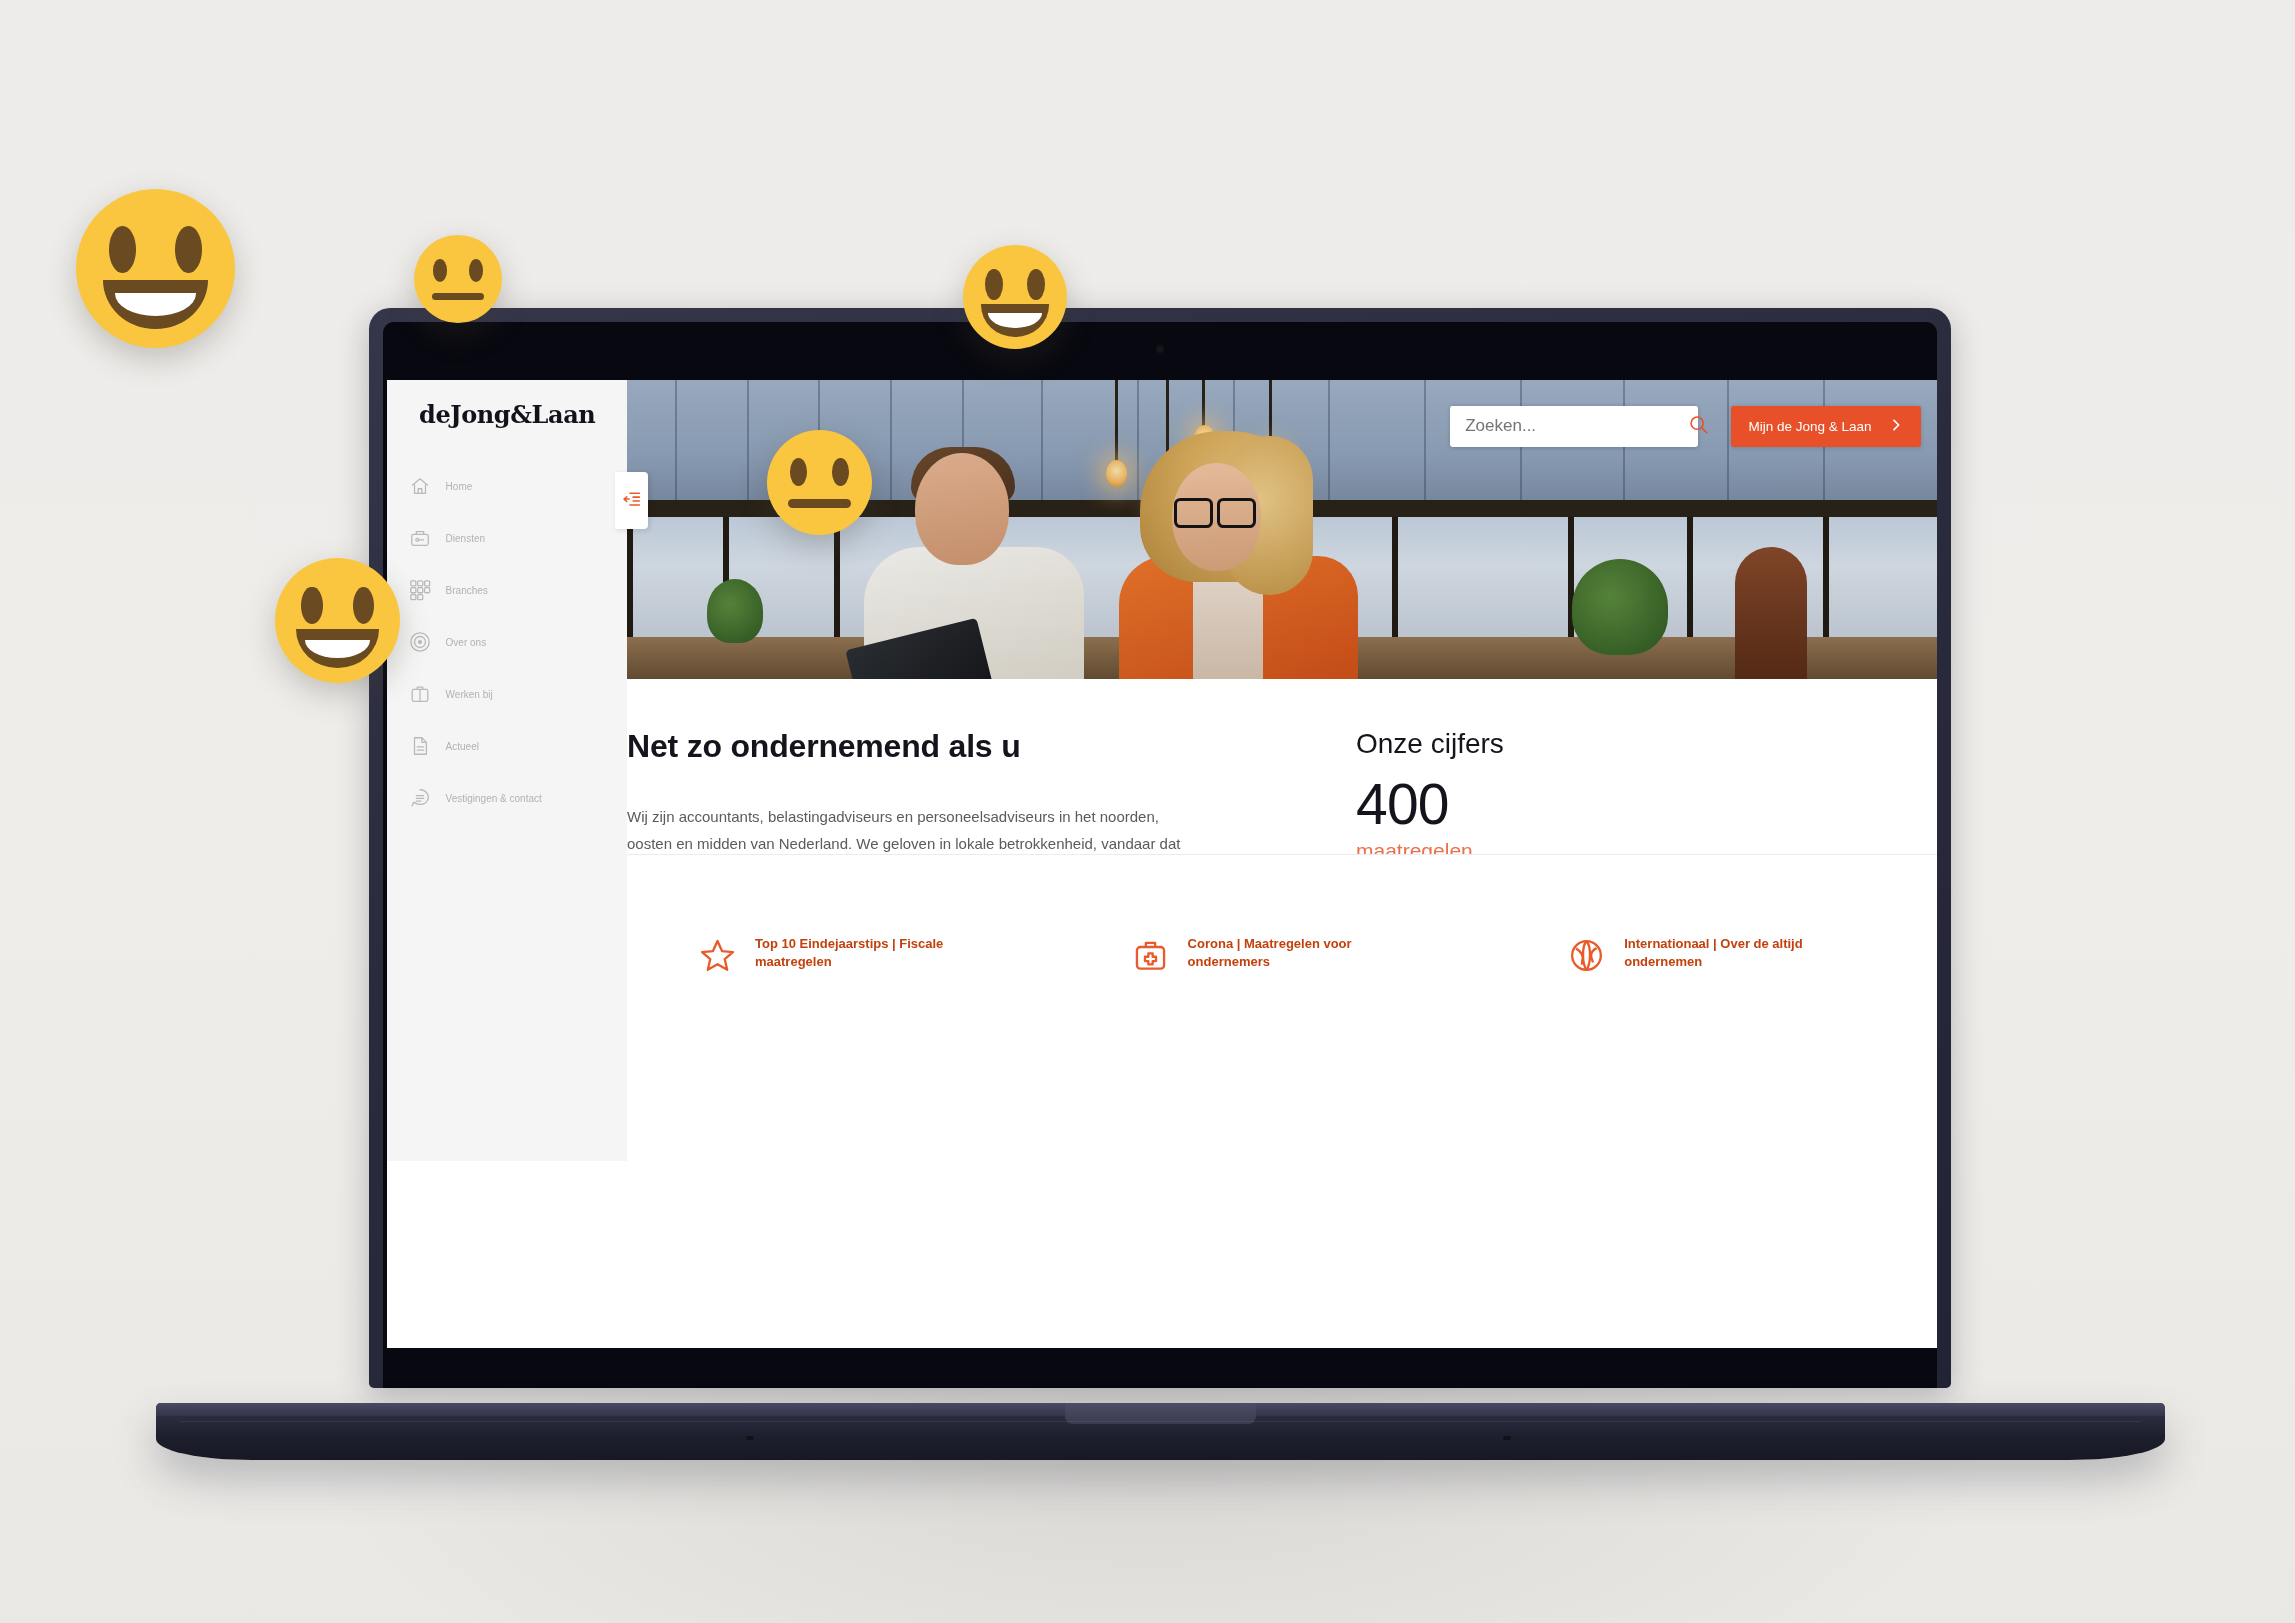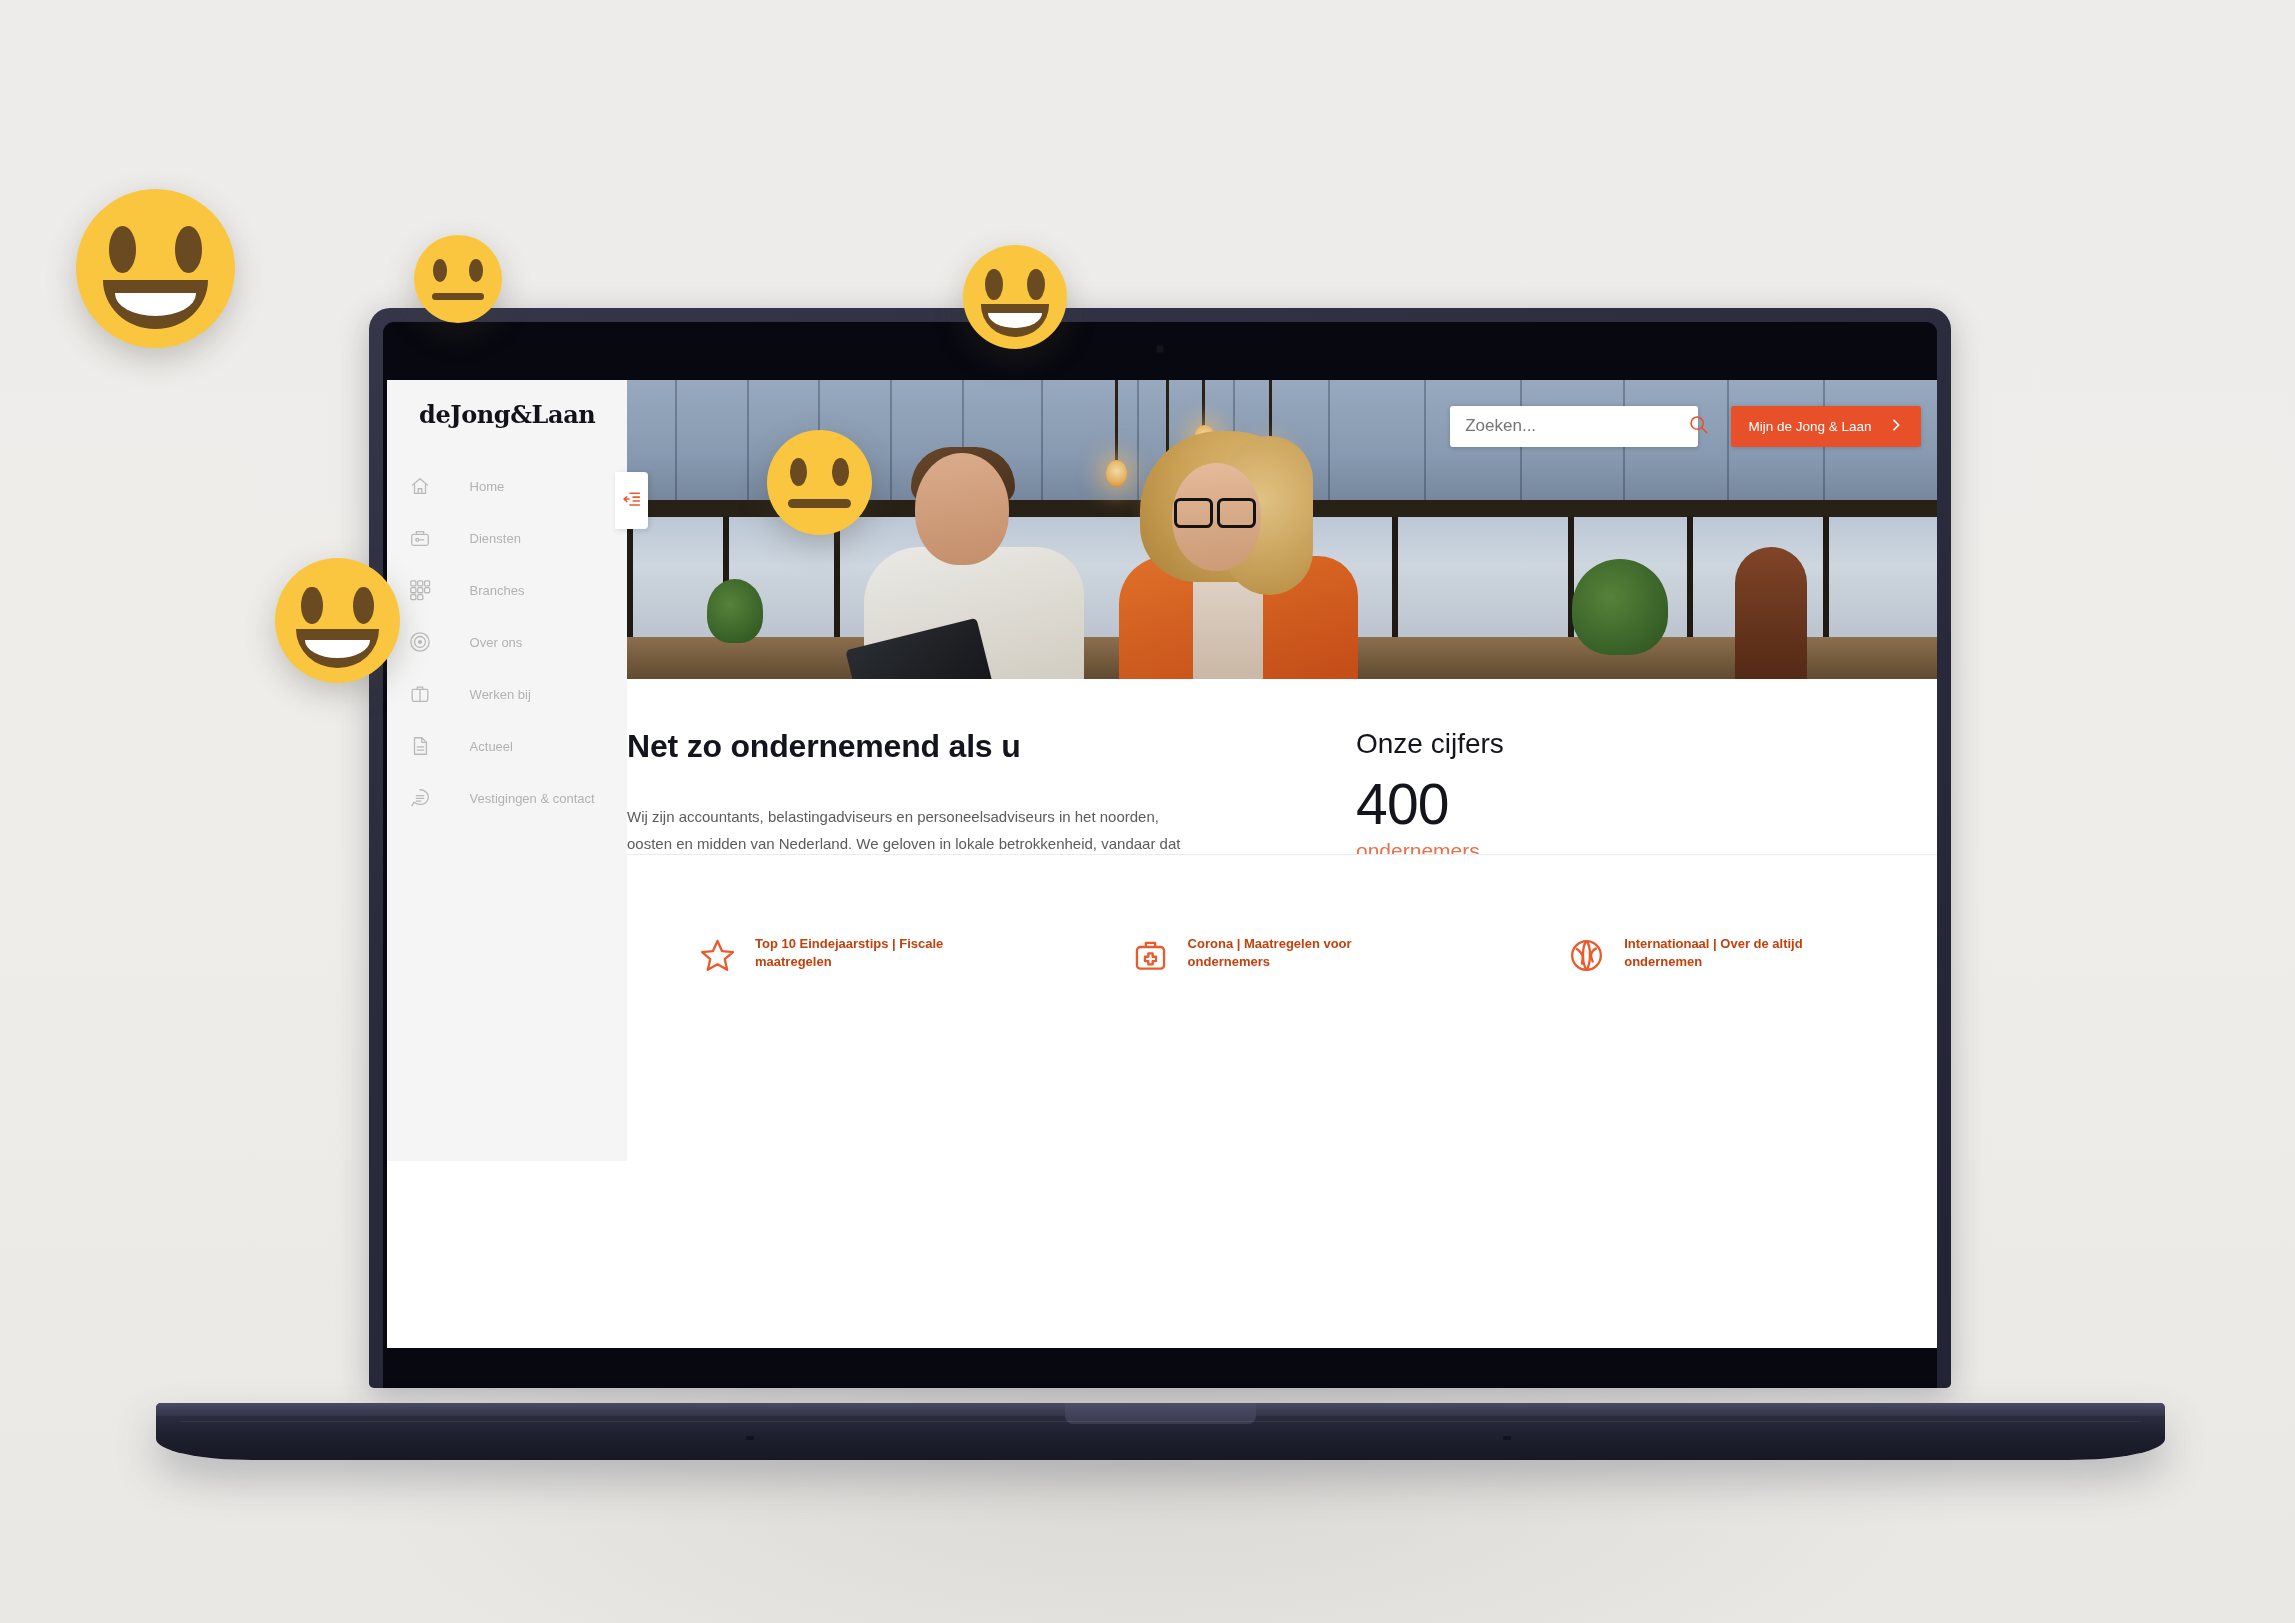--- a/index.html
+++ b/index.html
@@ -66,21 +66,21 @@
     height:781px;z-index:6;
   }
   .brand{
     position:absolute;left:32px;top:20px;font-family:"DejaVu Serif", serif;
     font-weight:700;font-size:24px;color:#12121a;letter-spacing:-0.4px;white-space:nowrap;
   }
   .nav{position:absolute;left:17.5px;top:80px;right:0;}
   .nav-item{display:flex;align-items:center;gap:14.3px;height:52px;padding-left:4.8px;cursor:pointer;}
   .nav-ico{width:22px;height:22px;flex:0 0 22px;color:#b9b9b9;}
   .nav-ico svg{width:22px;height:22px;display:block;}
-  .nav-label{font-size:13px;color:#b2b2b2;white-space:nowrap;margin-left:24px;}
+  .nav-label{font-size:10px;color:#b2b2b2;white-space:nowrap;}
 
   .hero{
     position:absolute;left:240px;top:0;right:0;height:299px;overflow:hidden;
   }
   
   .photo{position:absolute;inset:0;background:#8fa3bc;}
   .ph-wall{position:absolute;left:0;top:0;right:0;height:128px;
     background:linear-gradient(180deg,#9eb0c6 0%,#8fa2ba 60%,#7b8da6 100%);}
   .ph-slat{position:absolute;top:0;width:2.4px;height:128px;background:rgba(40,55,80,.35);}
   .ph-beam{position:absolute;left:0;right:0;top:120px;height:17.5px;background:#2b2318;}
@@ -385,21 +385,21 @@
       <div class="body-row">
         <div class="body-left">
           <h1 class="h1">Net zo ondernemend als u</h1>
           <p class="lead"><span>Wij zijn accountants, belastingadviseurs en personeelsadviseurs in het noorden, oosten en midden van Nederland. We geloven in lokale betrokkenheid, vandaar dat we met onze </span><a href="#">23 vestigingen</a><span> altijd dichtbij zitten.</span></p>
           <button class="cta">Onze diensten</button>
         </div>
 
         <div class="body-right">
           <h2 class="h2">Onze cijfers</h2>
           <div class="bignum">400</div>
-          <div class="bignum-label">ondernemers</div>
+          <div class="bignum-label">maatregelen</div>
         </div>
       </div>
 
       <div class="divider"></div>
 
       <div class="cards">
 
         <div class="card">
           <span class="card-ico">
             <svg viewBox="0 0 24 24" fill="none" stroke="currentColor" stroke-width="1.5" stroke-linejoin="round">

